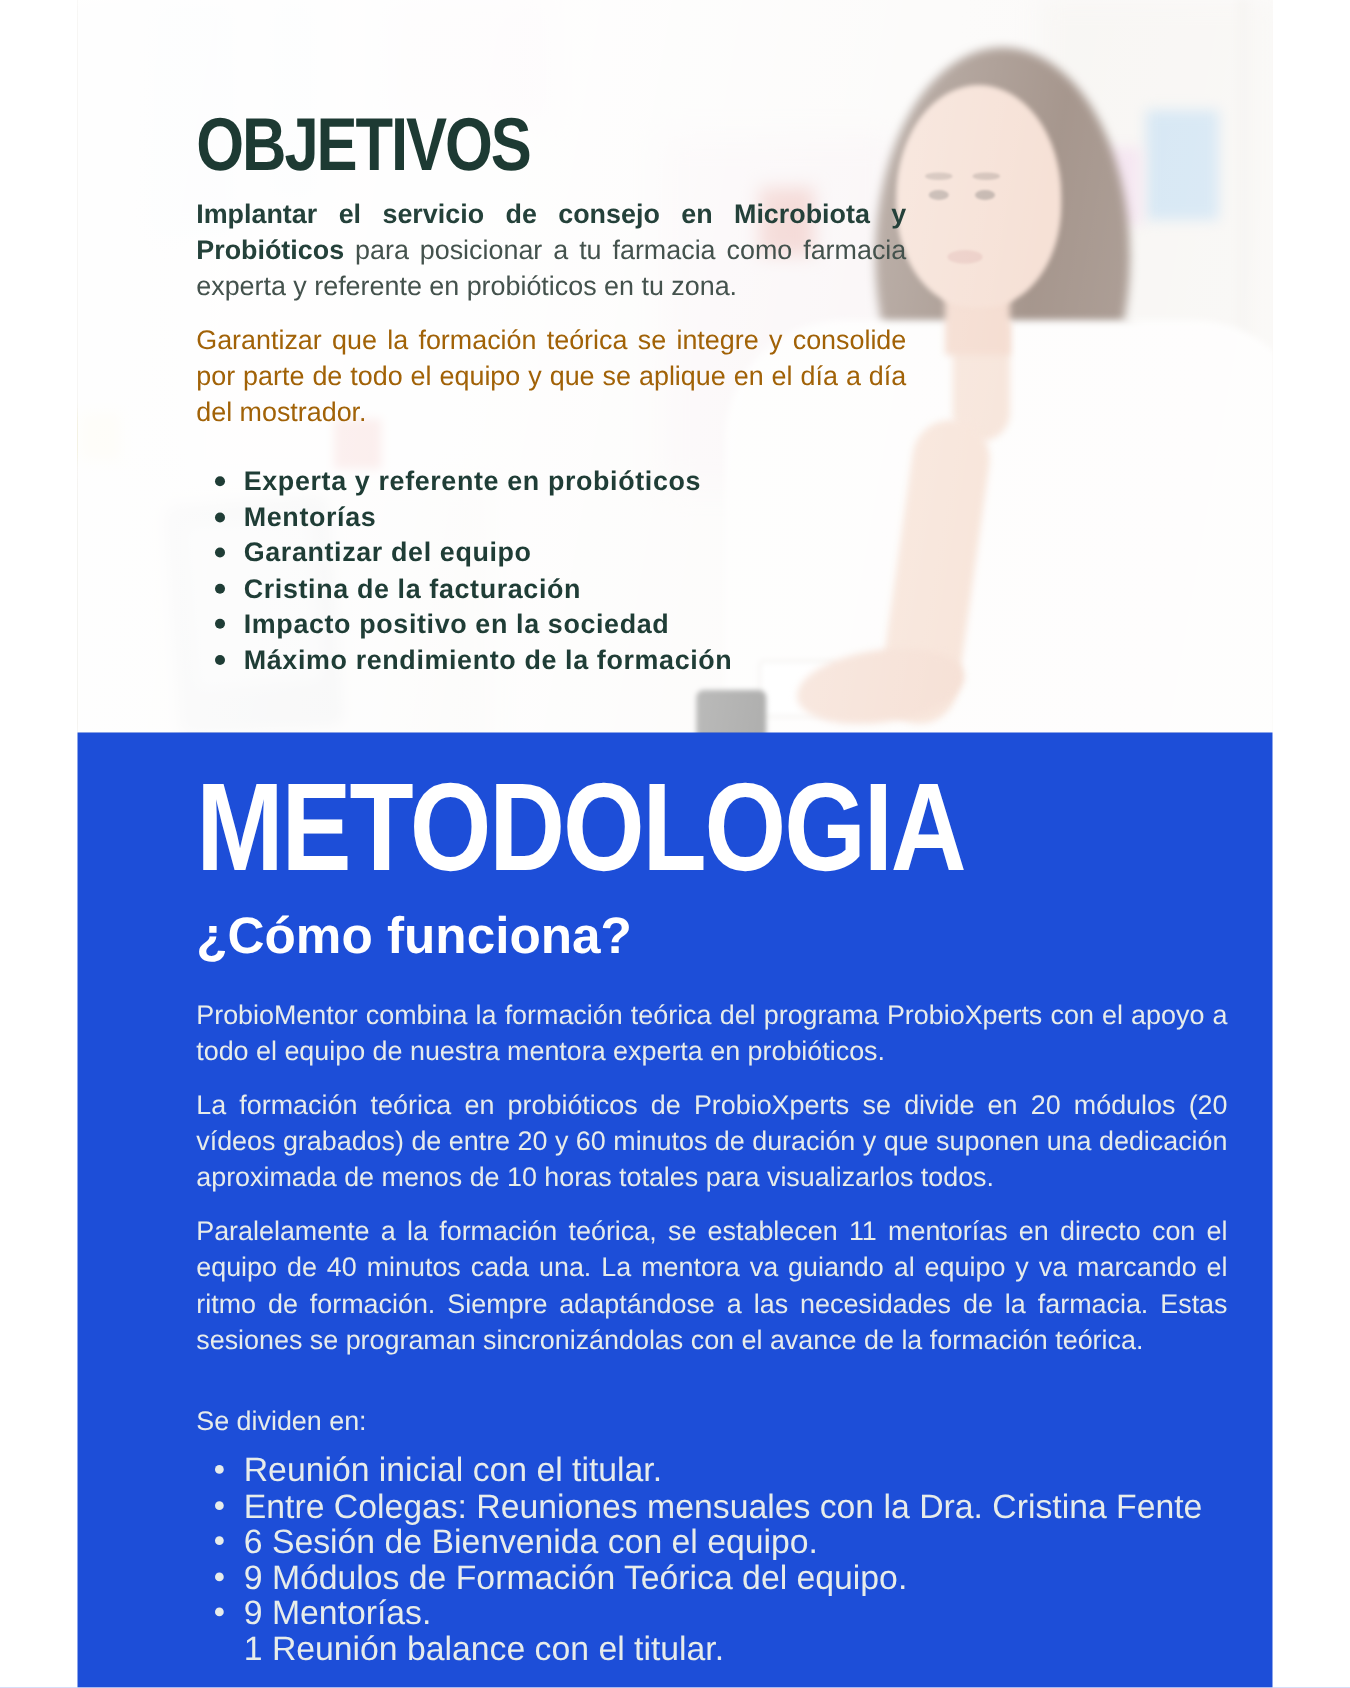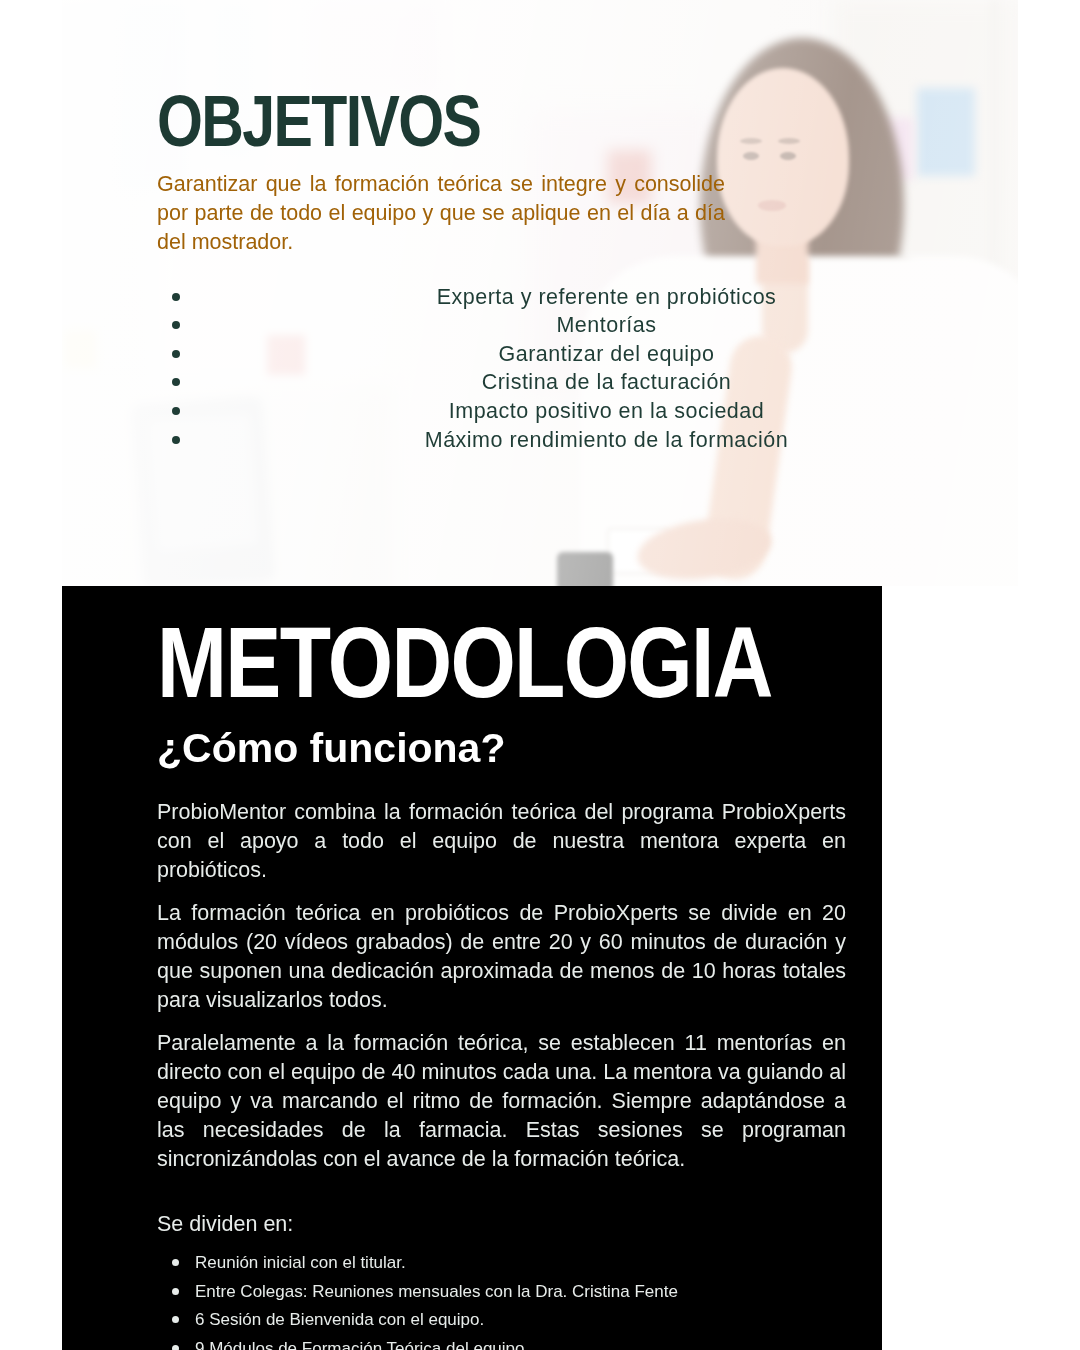--- a/index.html
+++ b/index.html
@@ -55,48 +55,48 @@
     background:linear-gradient(100deg,
       rgba(255,255,255,.97) 0%,
       rgba(255,255,255,.90) 32%,
       rgba(255,255,255,.62) 56%,
       rgba(255,255,255,.40) 76%,
       rgba(255,255,255,.55) 100%);
   }
 
   .obj-content { position:absolute; left:0; top:0; width:100%; height:100%; padding:84px 0 0 95px; z-index:5; }
 
-  .obj-title { font-size:72px; font-weight:700; color:#1d3a33; line-height:1.05; letter-spacing:-2px; margin-bottom:10px; }
+  .obj-title { font-size:60px; font-weight:700; color:#1d3a33; line-height:1.05; letter-spacing:-2px; margin-bottom:10px; }
   .squeeze-1 { display:inline-block; transform:scaleX(.82); transform-origin:left center; white-space:nowrap; }
 
   .obj-p { width:568px; font-size:21.5px; line-height:29px; text-align:justify; color:#44524d; margin-bottom:14px; }
   .obj-p strong { color:#24413a; font-weight:700; }
   .obj-p2 { color:#a16207; }
 
   .obj-list { list-style:none; margin-top:26px; }
-  .obj-list li { position:relative; padding-left:38px; font-size:21.5px; font-weight:400; letter-spacing:.5px; color:#1f3d36; line-height:28.6px;text-align:center; }
+  .obj-list li { position:relative; padding-left:38px; font-size:21.5px; font-weight:700; letter-spacing:.5px; color:#1f3d36; line-height:28.6px; }
   .obj-list .dot { position:absolute; left:15px; top:10px; width:8px; height:8px; border-radius:50%; background:#1f3d36; }
 
   
   .dark-section {
-    position:absolute; left:62px; top:586px; width:820px; height:764px;
-    background:#000000; color:#e7ecea;
+    position:absolute; left:62px; top:586px; width:956px; height:764px;
+    background:#1d4ed8; color:#e7ecea;
     padding:24px 36px 0 95px;
   }
   .met-title { font-size:100px; font-weight:700; color:#ffffff; line-height:1.05; letter-spacing:-2px; }
   .squeeze-2 { display:inline-block; transform:scaleX(.84); transform-origin:left center; white-space:nowrap; }
 
   .met-subtitle { font-size:41px; font-weight:700; color:#ffffff; margin-top:10px; margin-bottom:26px; }
 
   .met-p { font-size:21.5px; line-height:29px; text-align:justify; color:#e7ecea; margin-bottom:14px; }
   .met-p + .met-p { margin-top:12px; }
   .met-list-intro { font-size:21.5px; line-height:29px; color:#e7ecea; margin-top:36px; margin-bottom:10px; }
 
   .met-list { list-style:none; margin-top:8px; }
-  .met-list li { position:relative; padding-left:38px; font-size:17px; color:#e7ecea; line-height:28.5px; }
+  .met-list li { position:relative; padding-left:38px; font-size:27px; color:#e7ecea; line-height:28.5px; }
   .met-list .dot { position:absolute; left:15px; top:10px; width:7px; height:7px; border-radius:50%; background:#e7ecea; }
 </style>
 </head>
 <body>
 
 <div class="page">
 
   <section class="photo-section">
 
     <div class="photo">
@@ -134,20 +134,21 @@
       <div class="w-box"></div>
       <div class="w-hand"></div>
       <div class="w-item"></div>
 
       <div class="photo-wash"></div>
     </div>
 
     <div class="obj-content">
       <h1 class="obj-title"><span class="squeeze-1">OBJETIVOS</span></h1>
 
+      <p class="obj-p"><strong>Implantar el servicio de consejo en Microbiota y Probióticos</strong><span> para posicionar a tu farmacia como farmacia experta y referente en probióticos en tu zona.</span></p>
 
       <p class="obj-p obj-p2">Garantizar que la formación teórica se integre y consolide por parte de todo el equipo y que se aplique en el día a día del mostrador.</p>
 
       <ul class="obj-list">
         <li><span class="dot"></span><span>Experta y referente en probióticos</span></li>
         <li><span class="dot"></span><span>Mentorías</span></li>
         <li><span class="dot"></span><span>Garantizar del equipo</span></li>
         <li><span class="dot"></span><span>Cristina de la facturación</span></li>
         <li><span class="dot"></span><span>Impacto positivo en la sociedad</span></li>
         <li><span class="dot"></span><span>Máximo rendimiento de la formación</span></li>

